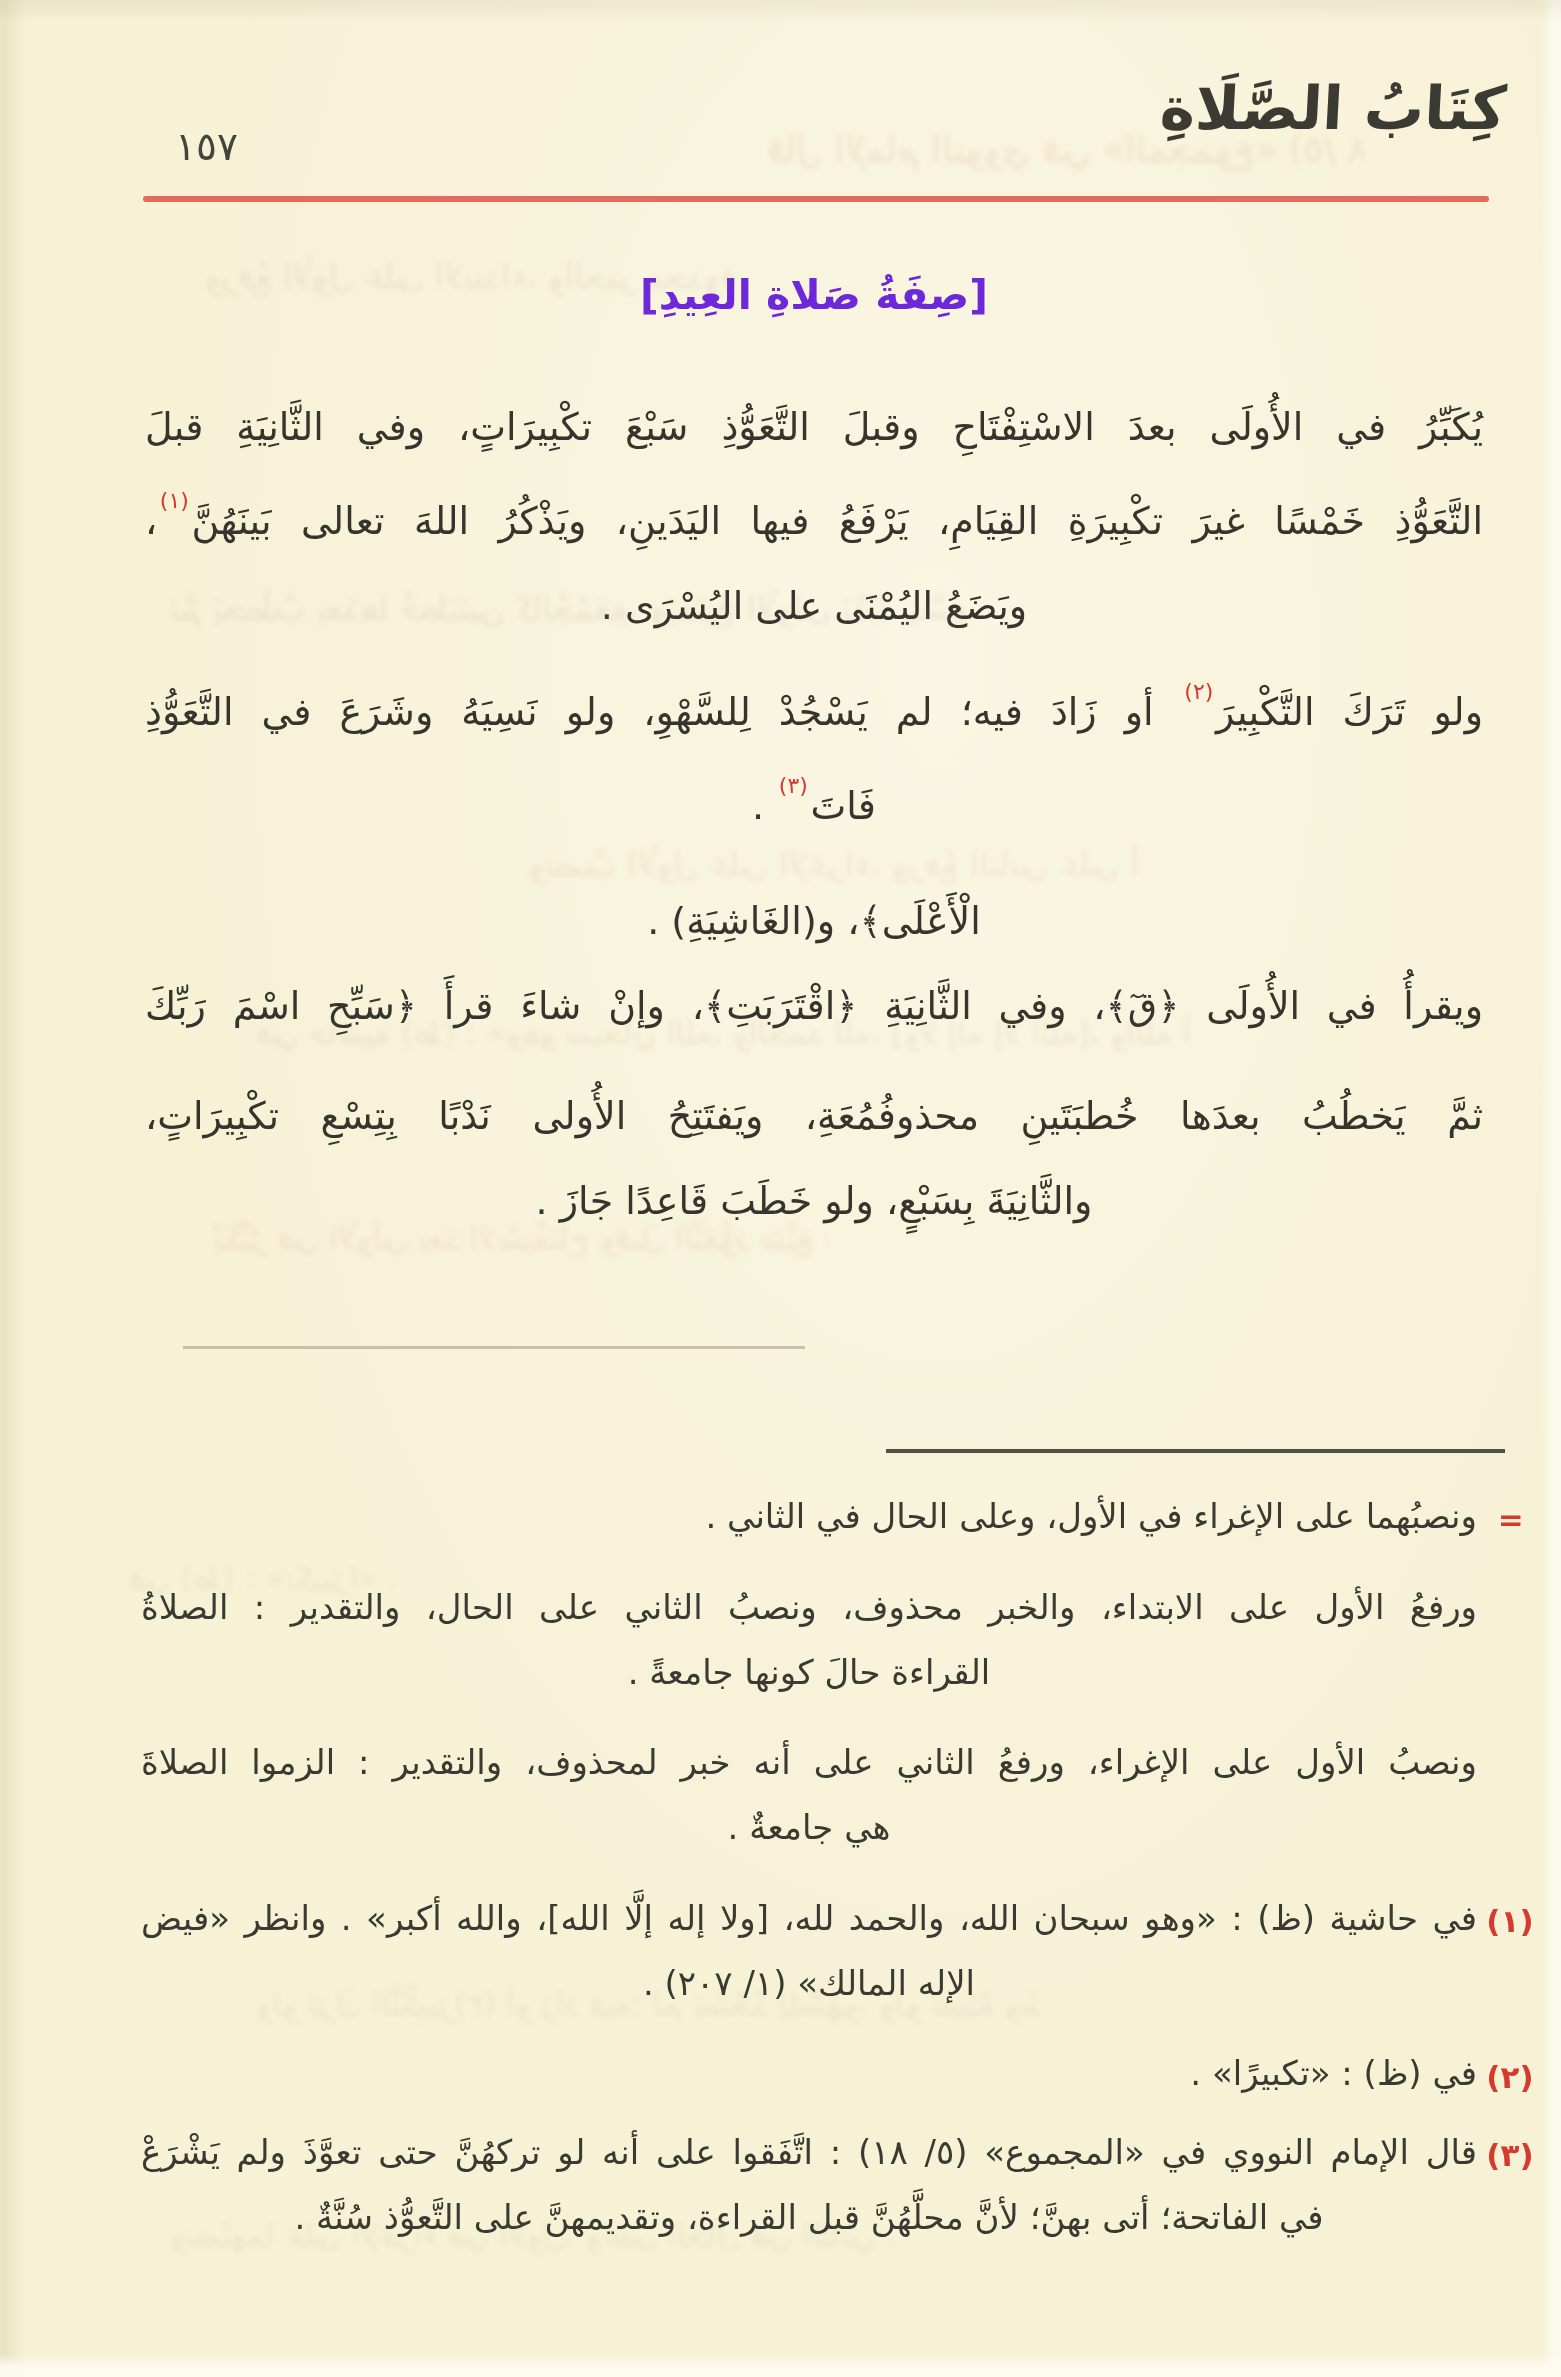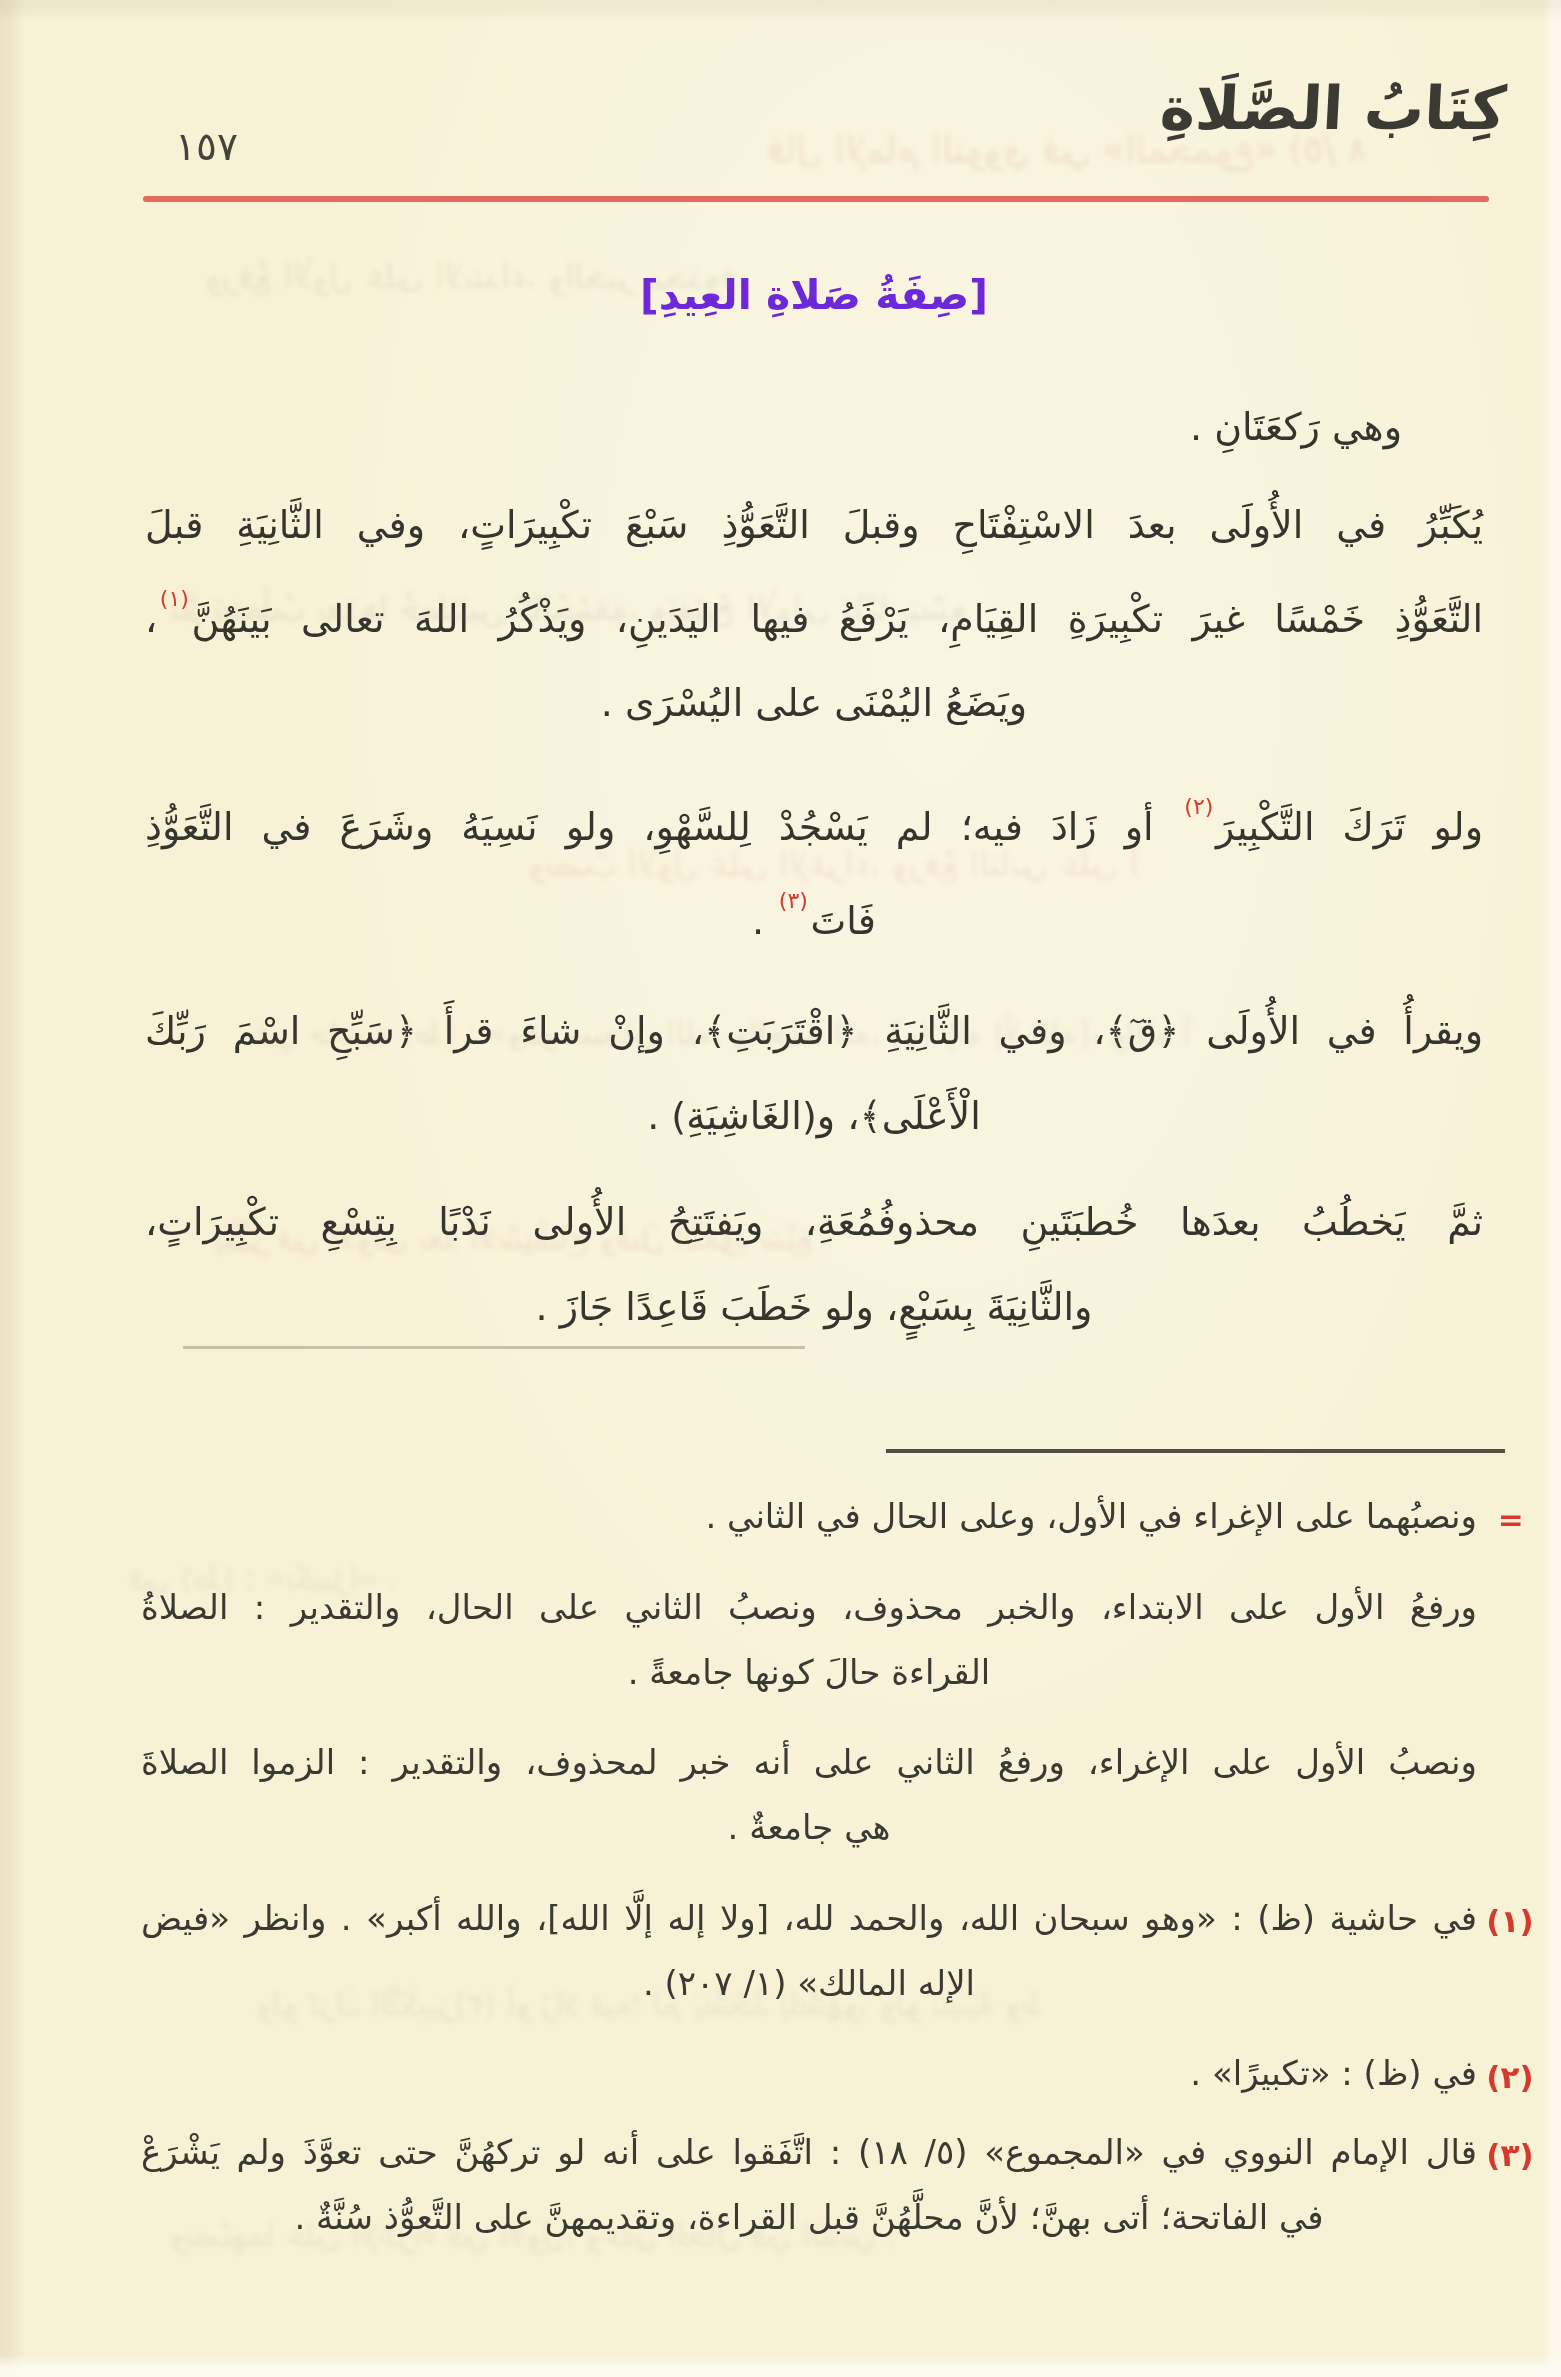--- a/index.html
+++ b/index.html
@@ -97,34 +97,31 @@
   <div class="page-number">١٥٧</div>
 
   <div class="book-title">كِتَابُ الصَّلَاةِ</div>
 
   <div class="header-rule" style="background: rgb(226, 106, 94);"></div>
 
   <div class="section-heading" style="color: #6d28d9;">[صِفَةُ صَلاةِ العِيدِ]</div>
 
   <div class="main-text" id="main-text">
       <div class="para">
-        <div class="tline right-indent">وهي رَكعَتَانِ .</div>
-      </div>
-      <div class="para">
         <div class="tline justify">يُكَبِّرُ في الأُولَى بعدَ الاسْتِفْتَاحِ وقبلَ التَّعَوُّذِ سَبْعَ تكْبِيرَاتٍ، وفي الثَّانِيَةِ قبلَ</div>
         <div class="tline justify">التَّعَوُّذِ خَمْسًا غيرَ تكْبِيرَةِ القِيَامِ، يَرْفَعُ فيها اليَدَينِ، ويَذْكُرُ اللهَ تعالى بَينَهُنَّ<sup class="fnref" style="color: rgb(214, 58, 47);">(١)</sup>،</div>
         <div class="tline left">ويَضَعُ اليُمْنَى على اليُسْرَى .</div>
       </div>
       <div class="para">
         <div class="tline justify">ولو تَرَكَ التَّكْبِيرَ<sup class="fnref" style="color: rgb(214, 58, 47);">(٢)</sup> أو زَادَ فيه؛ لم يَسْجُدْ لِلسَّهْوِ، ولو نَسِيَهُ وشَرَعَ في التَّعَوُّذِ</div>
         <div class="tline left">فَاتَ<sup class="fnref" style="color: rgb(214, 58, 47);">(٣)</sup> .</div>
       </div>
       <div class="para">
+        <div class="tline left">الْأَعْلَى﴾، و(الغَاشِيَةِ) .</div>
         <div class="tline justify">ويقرأُ في الأُولَى ﴿قٓ﴾، وفي الثَّانِيَةِ ﴿اقْتَرَبَتِ﴾، وإنْ شاءَ قرأَ ﴿سَبِّحِ اسْمَ رَبِّكَ</div>
-        <div class="tline left">الْأَعْلَى﴾، و(الغَاشِيَةِ) .</div>
       </div>
       <div class="para">
         <div class="tline justify">ثمَّ يَخطُبُ بعدَها خُطبَتَينِ محذوفُمُعَةِ، ويَفتَتِحُ الأُولى نَدْبًا بِتِسْعِ تكْبِيرَاتٍ،</div>
         <div class="tline left">والثَّانِيَةَ بِسَبْعٍ، ولو خَطَبَ قَاعِدًا جَازَ .</div>
       </div>
     </div>
 
   <div class="mid-faint-rule"></div>
 
   <div class="footnote-rule"></div>

